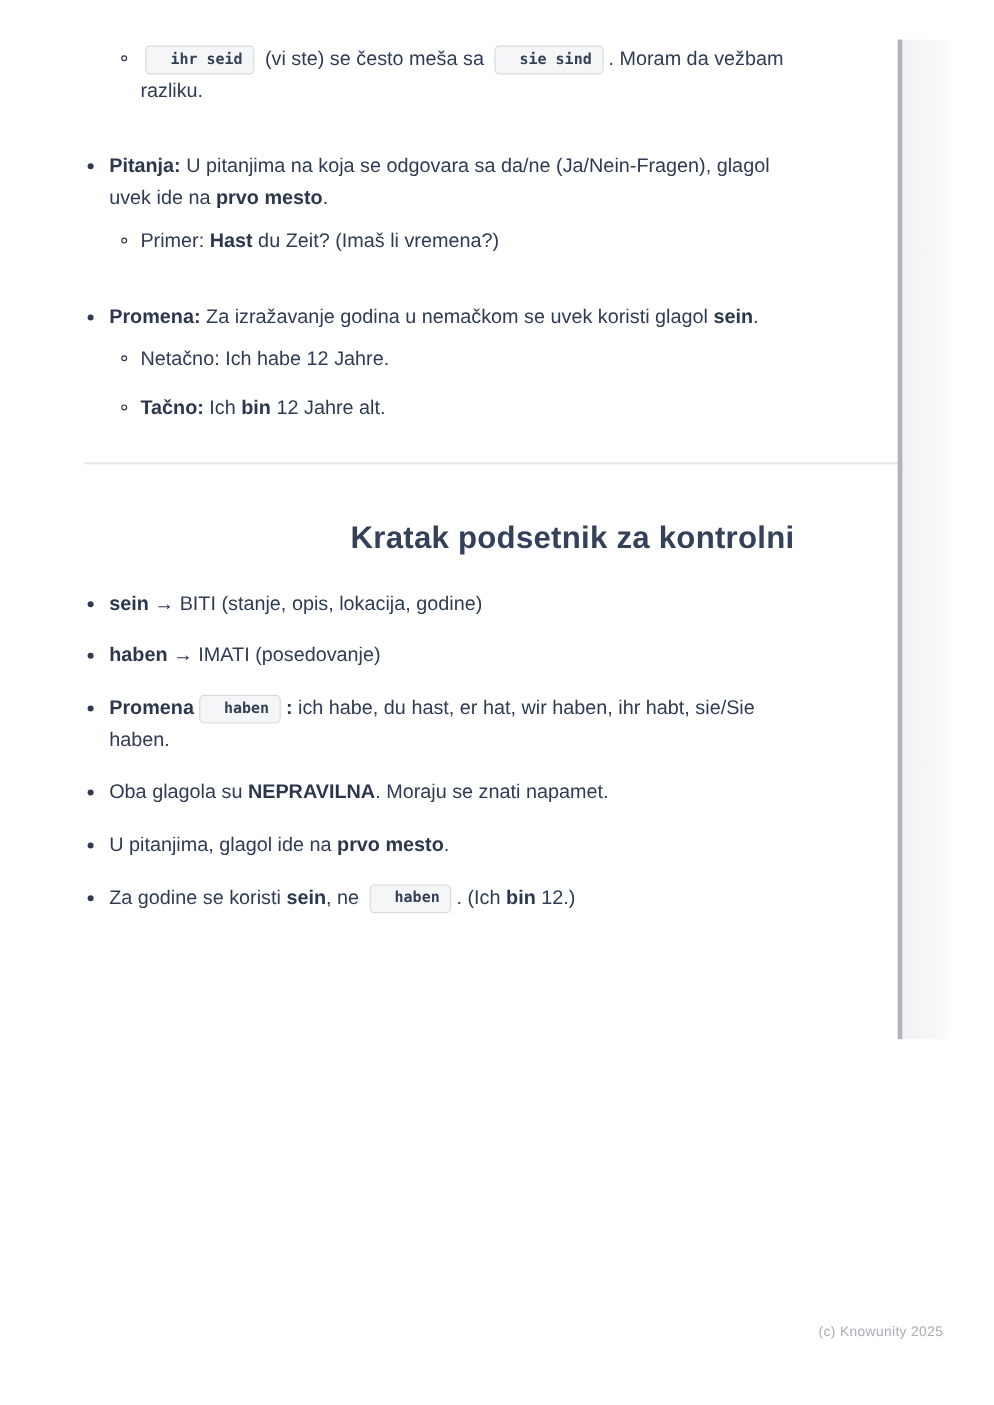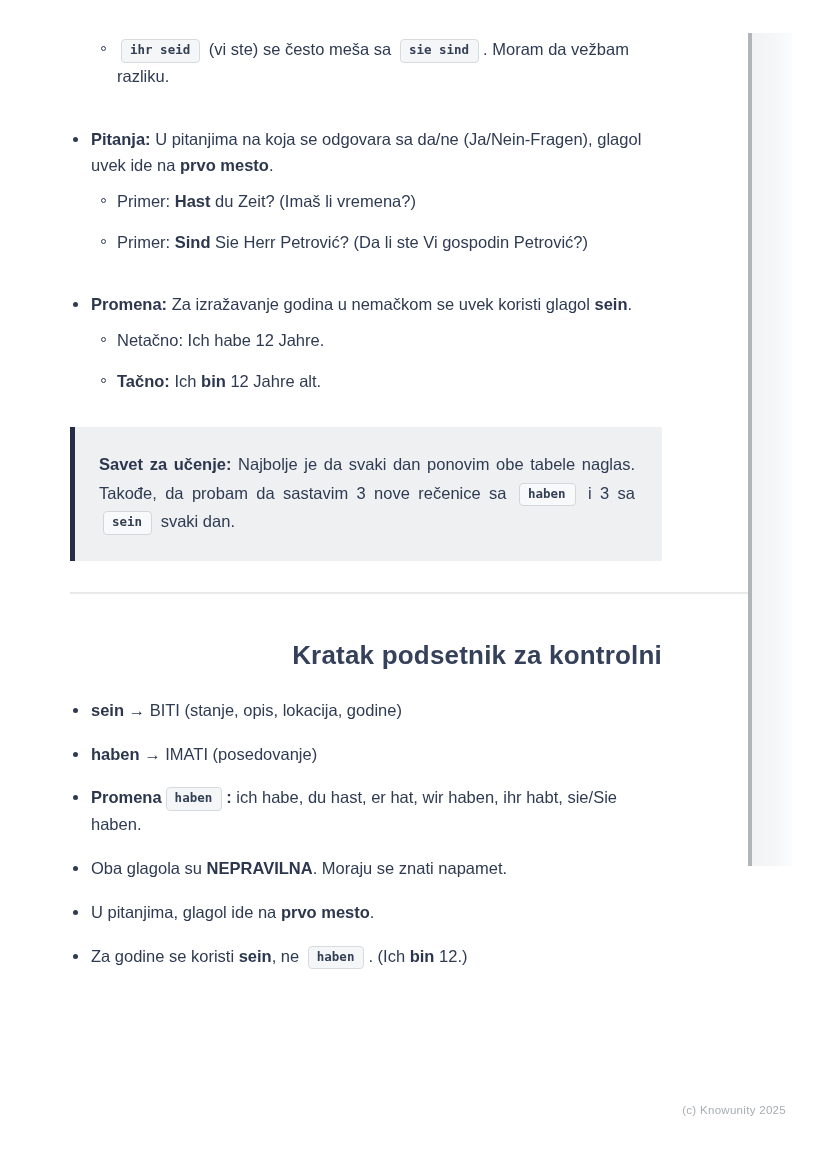--- a/index.html
+++ b/index.html
@@ -39,21 +39,21 @@
   .sub-list > li + li { margin-top:14px; }
   b, .b { font-weight:bold; color:#2c374e; }
   .chip {
     display:inline-block;
     font-family:"DejaVu Sans Mono", monospace;
     font-size:12.5px; font-weight:bold;
     color:#333f55;
     background:#f5f6f7;
     border:1px solid #d8dbde;
     border-radius:4px;
-    padding:2px 9px 3px 8px;
+    padding:2px 9px 3px 20px;
     margin:0 4px;
     line-height:1.35;
     vertical-align:1px;
     white-space:nowrap;
   }
   .callout {
     position:relative;
     margin-top:32px;
     background:#eef0f2;
     padding:23px 27px 25px 29px;
@@ -116,26 +116,20 @@
 
       <li>
         <span class="marker disc"></span>
         <span class="li-body">
           <b>Pitanja:</b><span> U pitanjima na koja se odgovara sa da/ne (Ja/Nein-Fragen), glagol uvek ide na </span><b>prvo mesto</b><span>.</span>
           <ul class="sub-list">
             <li>
               <span class="marker circle"></span>
               <span class="li-body">
                 <span>Primer: </span><b>Hast</b><span> du Zeit? (Imaš li vremena?)</span>
-              </span>
-            </li>
-            <li>
-              <span class="marker circle"></span>
-              <span class="li-body">
-                <span>Primer: </span><b>Sind</b><span> Sie Herr Petrović? (Da li ste Vi gospodin Petrović?)</span>
               </span>
             </li>
           </ul>
         </span>
       </li>
 
       <li>
         <span class="marker disc"></span>
         <span class="li-body">
           <b>Promena:</b><span> Za izražavanje godina u nemačkom se uvek koristi glagol </span><b>sein</b><span>.</span>
@@ -150,24 +144,20 @@
               <span class="marker circle"></span>
               <span class="li-body">
                 <b>Tačno:</b><span> Ich </span><b>bin</b><span> 12 Jahre alt.</span>
               </span>
             </li>
           </ul>
         </span>
       </li>
     </ul>
 
-    <div class="callout">
-      <span class="accent-bar"></span>
-      <b>Savet za učenje:</b><span> Najbolje je da svaki dan ponovim obe tabele naglas. Takođe, da probam da sastavim 3 nove rečenice sa </span><span class="chip">haben</span><span> i 3 sa </span><span class="chip">sein</span><span> svaki dan.</span>
-    </div>
 
     <div class="rule"></div>
 
     <h2 class="section-heading">Kratak podsetnik za kontrolni</h2>
 
     <ul class="summary-list">
       <li>
         <span class="marker disc"></span>
         <span class="li-body">
           <b>sein</b><span> → BITI (stanje, opis, lokacija, godine)</span>

